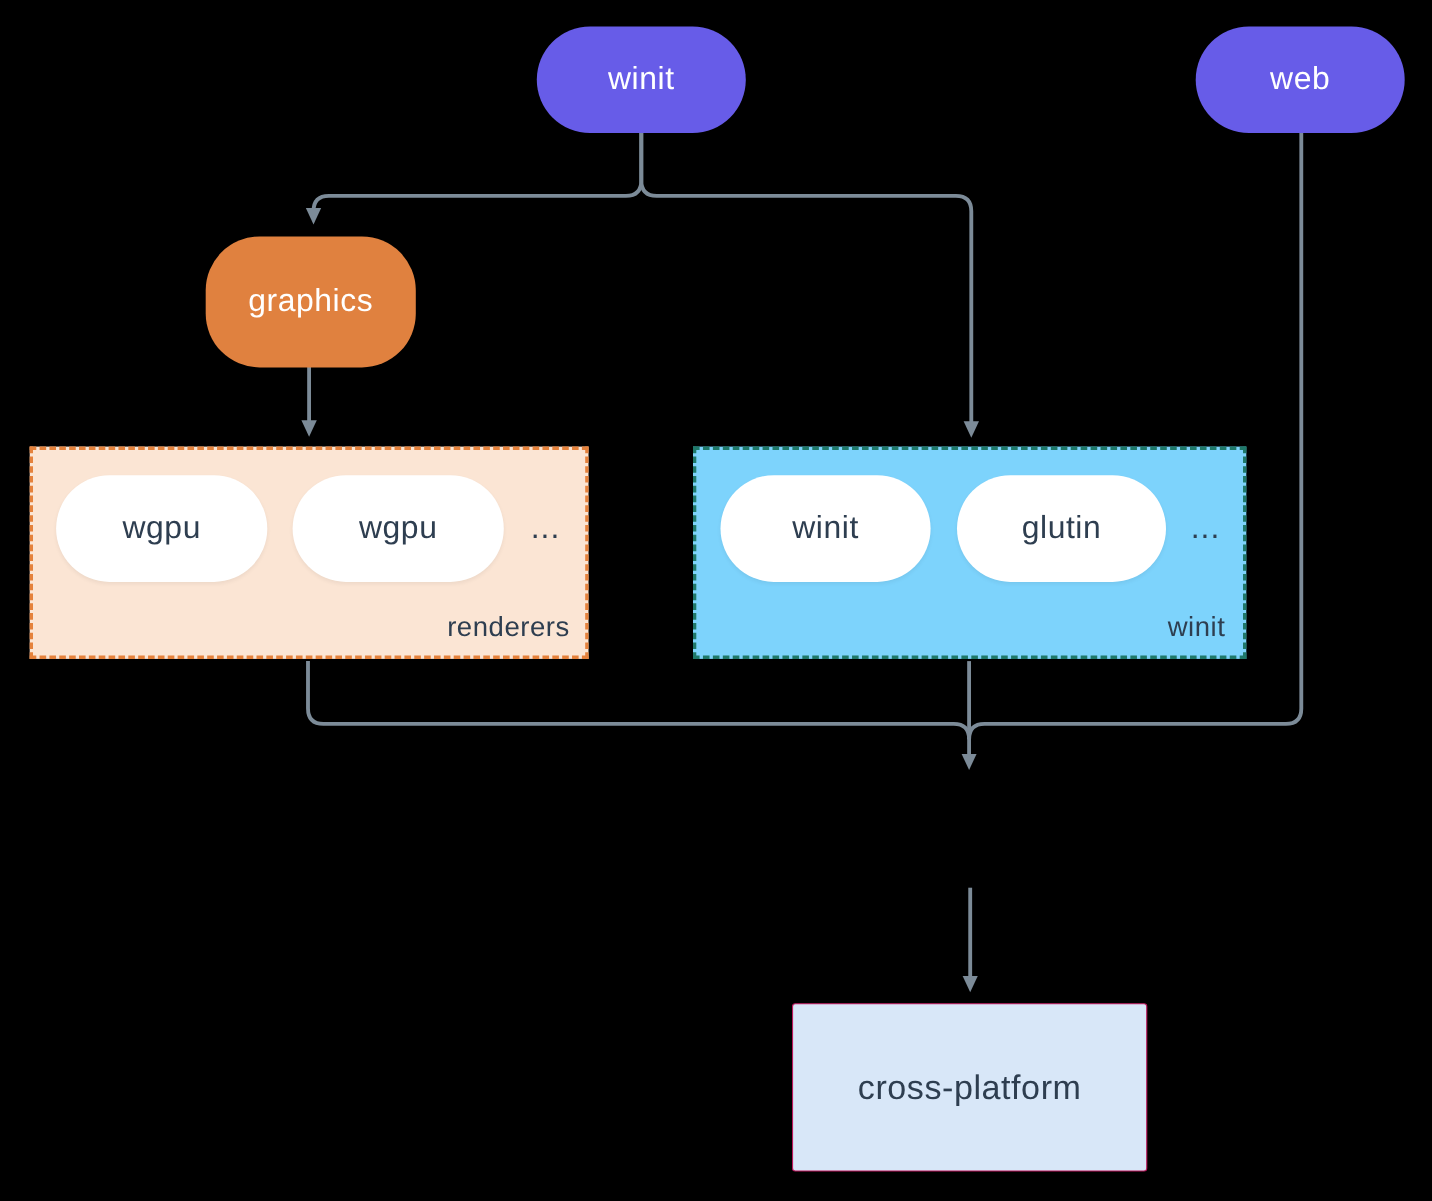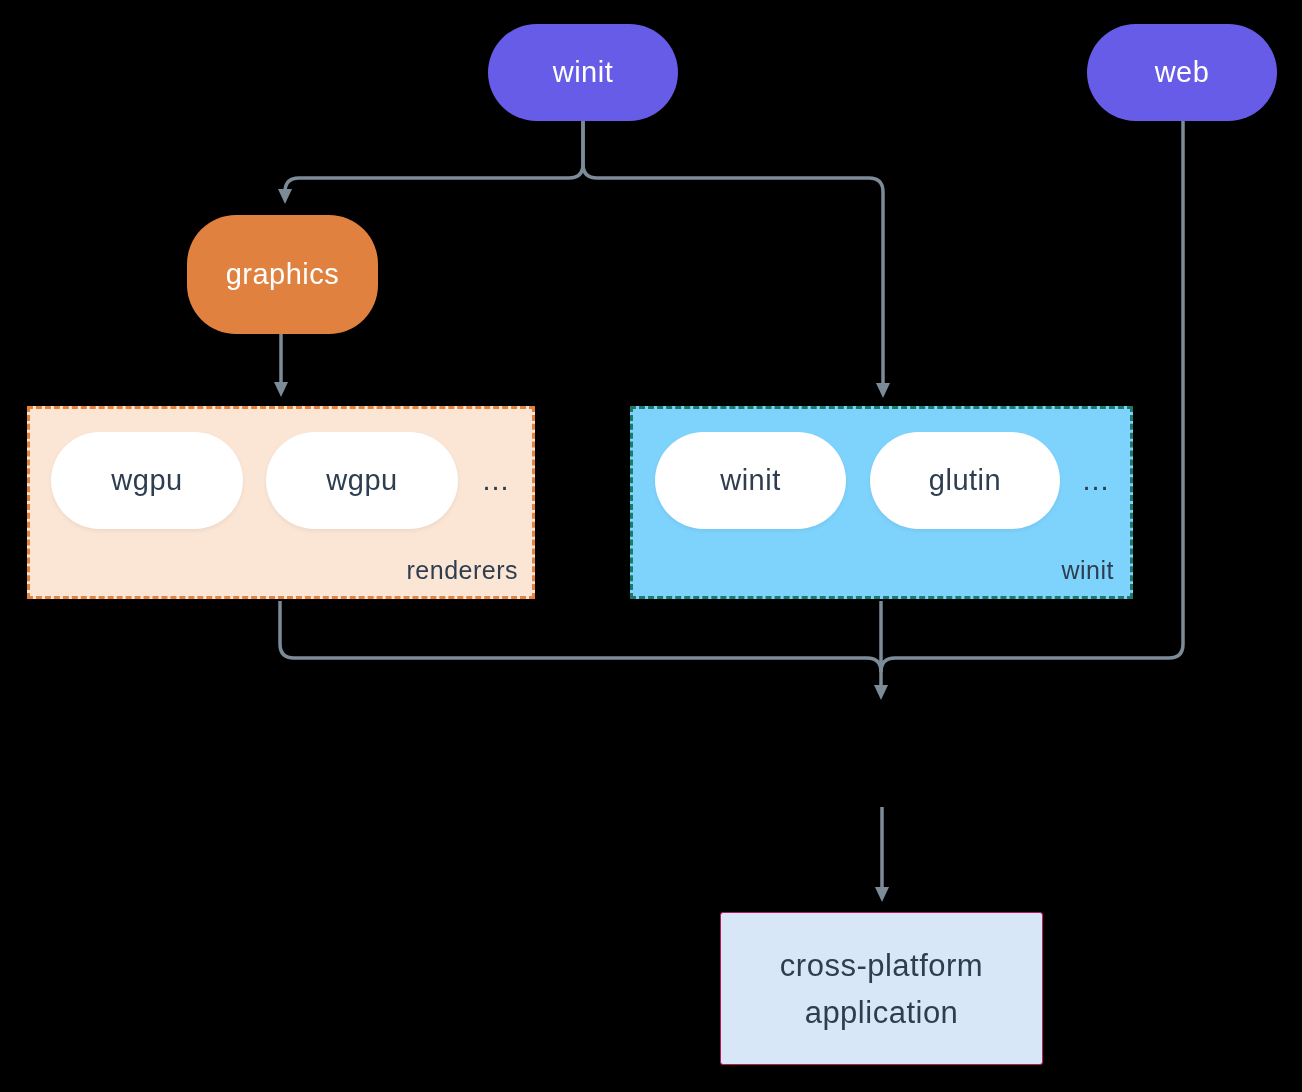--- a/index.html
+++ b/index.html
@@ -141,16 +141,15 @@
       <span>...</span>
     </div>
     <div class="group-label" style="right:16px; bottom:11px;">
       <span>winit</span>
     </div>
   </div>
 
 
   <div class="app-box" style="left:720px; top:912px; width:323px; height:153px;">
     <div>cross-platform</div>
-    <div>application</div>
   </div>
 
 </div>
 
 </body></html>

